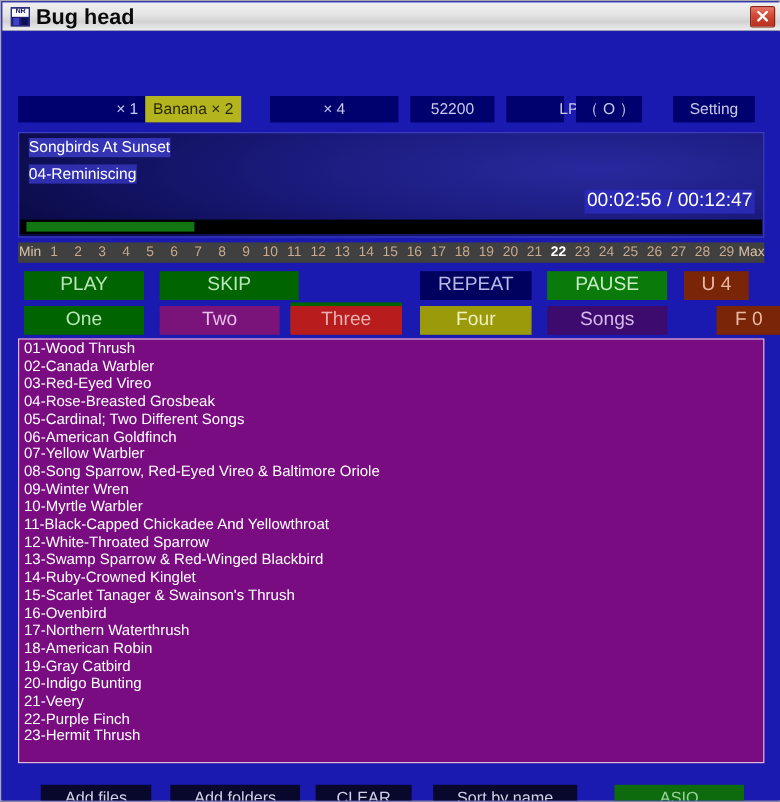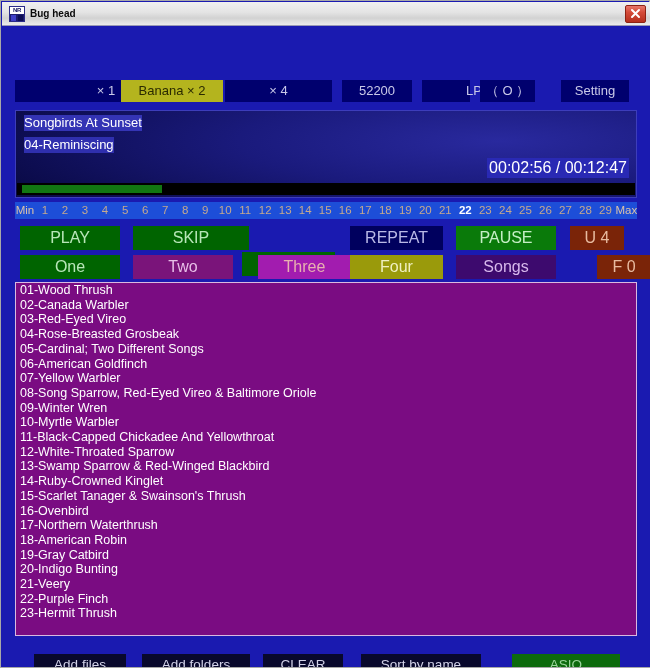--- a/index.html
+++ b/index.html
@@ -56,21 +56,21 @@
     font-weight: bold;
     font-family: "Liberation Sans", sans-serif;
     letter-spacing: -0.3px;
   }
   #app-icon .sq1 { position:absolute; left:1px; top:8px; width:5px; height:6px; background:#3f3fc8; }
   #app-icon .sq2 { position:absolute; left:8px; top:8px; width:5px; height:6px; background:#0d0d55; }
 
   #window-title {
     position: absolute;
     left: 28px; top: 3px;
-    font-size: 10px;
+    font-size: 18px;
     font-weight: bold;
     color: #0a0a0a;
     line-height: 18px;
     white-space: nowrap;
   }
   #close-button {
     position: absolute;
     right: 4px; top: 3px;
     width: 21px; height: 18px;
     background: linear-gradient(to bottom, #e8776a 0%, #d44b38 40%, #b6301d 100%);
@@ -263,38 +263,38 @@
       <svg width="11" height="11" viewBox="0 0 11 11">
         <path d="M2,2 L9,9 M9,2 L2,9" stroke="#ffffff" stroke-width="2" stroke-linecap="round" fill="none"></path>
       </svg>
     </div>
   </div>
 
   <div id="client">
 
     <div id="toolbar-host">
         <div class="tbtn" style="left: 13px; width: 182px;">× 1</div>
-        <div class="tbtn active" style="left: 119px; width: 102px;">Banana × 2</div>
+        <div class="tbtn active" style="left: 119px; width: 80px;">Banana × 2</div>
         <div class="tbtn" style="left: 223px; width: 107px;">× 4</div>
         <div class="tbtn" style="left: 340px; width: 70px;">52200</div>
         <div class="tbtn" style="left: 420px; width: 48px; padding-left: 44px;">LPF</div>
         <div class="tbtn" style="left: 478px; width: 55px;">（ O ）</div>
         <div class="tbtn" style="left: 538px; width: 68px; margin-left: 21px;">Setting</div>
       </div>
 
     <div id="info-panel">
       <div id="album-title">Songbirds At Sunset</div>
       <div id="track-title">04-Reminiscing</div>
       <div id="time-display">00:02:56 / 00:12:47</div>
       <div id="progress-track">
         <div id="progress-fill" style="width: 139.84px; background: rgb(18, 119, 18);"></div>
       </div>
     </div>
 
-    <div id="volume-scale" style="background: #1d4ed8;">
+    <div id="volume-scale" style="background: #404040;">
         <div class="vtick edge">Min</div>
         <div class="vtick">1</div>
         <div class="vtick">2</div>
         <div class="vtick">3</div>
         <div class="vtick">4</div>
         <div class="vtick">5</div>
         <div class="vtick">6</div>
         <div class="vtick">7</div>
         <div class="vtick">8</div>
         <div class="vtick">9</div>
@@ -323,21 +323,21 @@
 
     <div id="controls-host">
         <div class="cbtn row1" style="left: 18px; width: 100px; background: rgb(0, 100, 0); color: rgb(184, 230, 184);">PLAY</div>
         <div class="cbtn row1" style="left: 131px; width: 116px; background: rgb(0, 100, 0); color: rgb(184, 230, 184);">SKIP</div>
         <div class="cbtn row1" style="left: 240px; width: 93px; background: rgb(0, 100, 0); color: rgb(184, 230, 184); margin-top: 26px;">STOP</div>
         <div class="cbtn row1" style="left: 348px; width: 93px; background: rgb(0, 0, 94); color: rgb(185, 185, 230);">REPEAT</div>
         <div class="cbtn row1" style="left: 454px; width: 100px; background: rgb(10, 122, 10); color: rgb(197, 238, 197);">PAUSE</div>
         <div class="cbtn row1" style="left: 568px; width: 54px; background: rgb(122, 36, 8); color: rgb(232, 187, 160);">U 4</div>
         <div class="cbtn row2" style="left: 18px; width: 100px; background: rgb(0, 100, 0); color: rgb(184, 230, 184);">One</div>
         <div class="cbtn row2" style="left: 131px; width: 100px; background: rgb(122, 20, 122); color: rgb(232, 191, 232);">Two</div>
-        <div class="cbtn row2" style="left: 256px; width: 93px; background: #a21caf; color: rgb(232, 176, 176);">Three</div>
+        <div class="cbtn row2" style="left: 240px; width: 93px; background: #b91c1c; color: rgb(232, 176, 176);">Three</div>
         <div class="cbtn row2" style="left: 348px; width: 93px; background: rgb(154, 154, 11); color: rgb(240, 240, 192);">Four</div>
         <div class="cbtn row2" style="left: 454px; width: 100px; background: rgb(61, 10, 110); color: rgb(215, 184, 236);">Songs</div>
         <div class="cbtn row2" style="left: 568px; width: 54px; background: rgb(122, 36, 8); color: rgb(232, 187, 160); margin-left: 27px;">F 0</div>
       </div>
 
     <div id="playlist" style="background: rgb(122, 12, 130);">
         <div class="pitem">01-Wood Thrush</div>
         <div class="pitem">02-Canada Warbler</div>
         <div class="pitem">03-Red-Eyed Vireo</div>
         <div class="pitem">04-Rose-Breasted Grosbeak</div>

